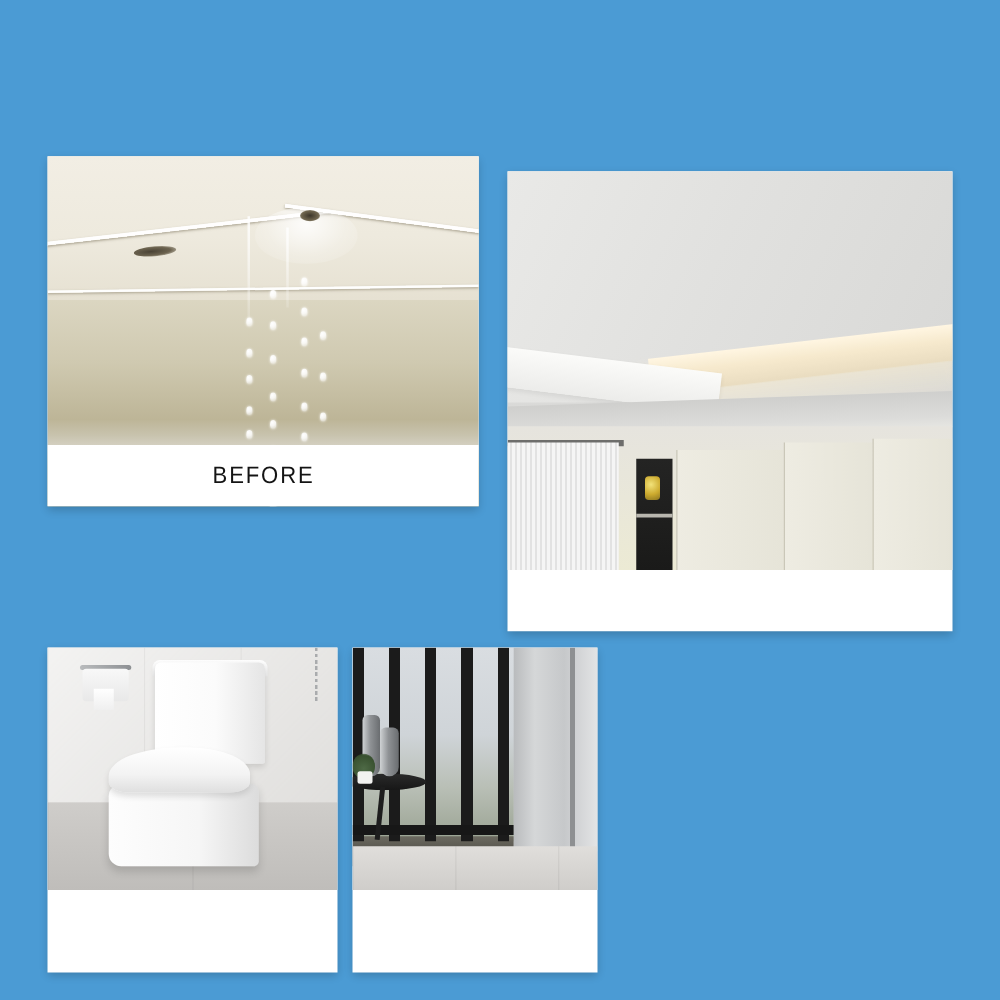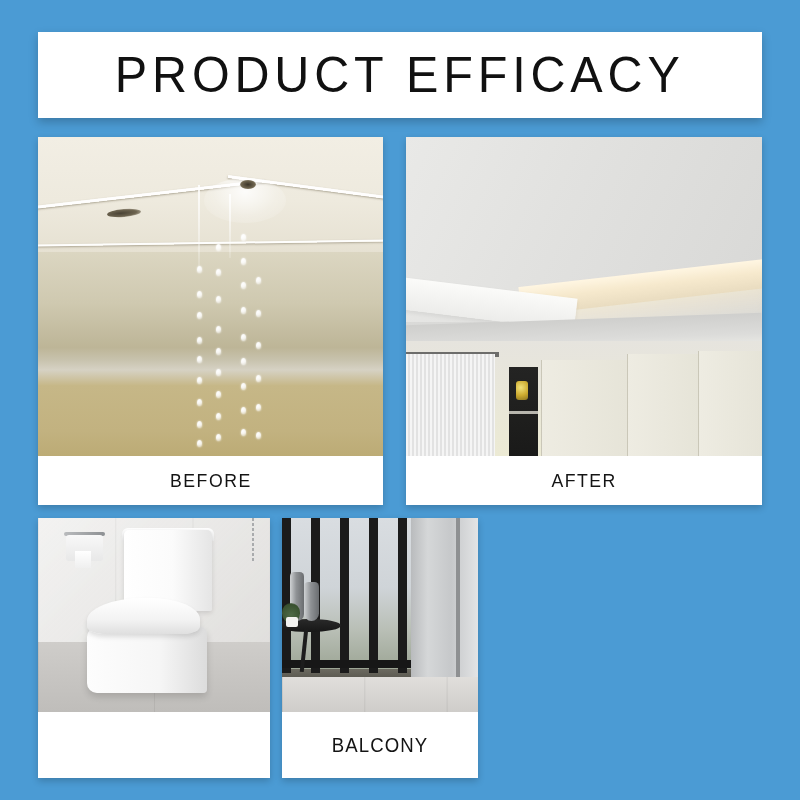--- a/index.html
+++ b/index.html
@@ -70,21 +70,21 @@
   .caption-text {
     font-size: 19px;
     font-weight: 400;
     letter-spacing: 1.6px;
     color: #141414;
     white-space: nowrap;
     transform: scaleX(0.93);
   }
 
   
-  .card-before { left: 38px;  top: 137px; width: 345px; height: 368px; }
+  .card-before { left: 38px;  top: 125px; width: 345px; height: 280px; }
   .card-after  { left: 406px; top: 137px; width: 356px; height: 368px; }
   .card-before .photo, .card-after .photo { height: 319px; }
   .card-before .caption, .card-after .caption { height: 49px; }
 
   
   .card-bathroom { left: 38px;  top: 518px; width: 232px; height: 260px; }
   .card-balcony  { left: 282px; top: 518px; width: 196px; height: 260px; }
   .card-exterior { left: 490px; top: 518px; width: 272px; height: 260px; }
   .card-bathroom .photo, .card-balcony .photo, .card-exterior .photo { height: 194px; }
   .card-bathroom .caption, .card-balcony .caption, .card-exterior .caption { height: 66px; }
@@ -500,23 +500,20 @@
     background: #e0dfda;
     border-radius: 3px;
     transform: rotate(-26deg);
   }
 </style>
 </head>
 <body>
 
 <div class="poster">
 
-  <div class="title-banner">
-    <div class="title-text">PRODUCT EFFICACY</div>
-  </div>
 
   <div class="card card-before">
     <div class="photo ph-leak">
       <div class="leak-ceiling"></div>
       <div class="leak-seam leak-seam-a"></div>
       <div class="leak-seam leak-seam-b"></div>
       <div class="leak-seam leak-seam-c"></div>
       <div class="leak-wet"></div>
       <div class="leak-hole"></div>
       <div class="leak-hole2"></div>
@@ -581,23 +578,20 @@
       <div class="clean-wall"></div>
       <div class="clean-cab" style="left:38%; top:70%; width:24%; height:30%;"></div>
       <div class="clean-cab" style="left:62%; top:68%; width:20%; height:32%;"></div>
       <div class="clean-cab" style="left:82%; top:67%; width:18%; height:33%;"></div>
       <div class="clean-niche"></div>
       <div class="clean-niche-shelf"></div>
       <div class="clean-orn"></div>
       <div class="clean-rail"></div>
       <div class="clean-curtain"></div>
     </div>
-    <div class="caption">
-      <span class="caption-text">AFTER</span>
-    </div>
   </div>
 
   <div class="card card-bathroom">
     <div class="photo ph-bath">
       <div class="bath-tile"></div>
       <div class="bath-floor"></div>
       <div class="bath-chain"></div>
       <div class="bath-roll-bar"></div>
       <div class="bath-roll"></div>
       <div class="bath-roll-paper"></div>
@@ -617,19 +611,16 @@
       <div class="balc-door"></div>
       <div class="balc-door-frame"></div>
       <div class="balc-floor"></div>
       <div class="balc-table"></div>
       <div class="balc-leg"></div>
       <div class="balc-vase balc-vase-a"></div>
       <div class="balc-vase balc-vase-b"></div>
       <div class="balc-plant"></div>
       <div class="balc-pot"></div>
     </div>
-    <div class="caption">
-      <span class="caption-text">BALCONY</span>
-    </div>
   </div>
 
 
 </div>
 
 </body></html>

